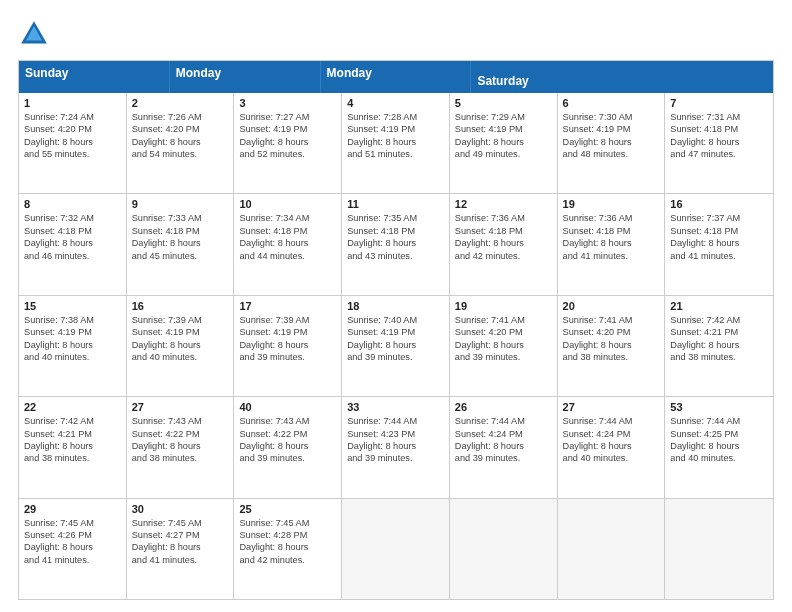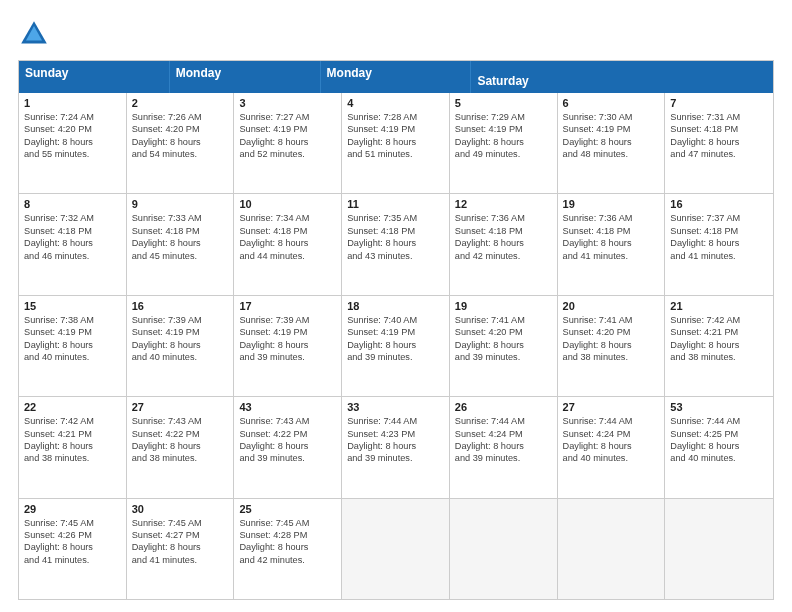--- a/index.html
+++ b/index.html
@@ -230,21 +230,21 @@
         <div class="cal-row">
           <div class="cal-cell">
             <span class="day-num">22</span>
             <div class="cell-text">Sunrise: 7:42 AM<br>Sunset: 4:21 PM<br>Daylight: 8 hours<br>and 38 minutes.</div>
           </div>
           <div class="cal-cell">
             <span class="day-num">27</span>
             <div class="cell-text">Sunrise: 7:43 AM<br>Sunset: 4:22 PM<br>Daylight: 8 hours<br>and 38 minutes.</div>
           </div>
           <div class="cal-cell">
-            <span class="day-num">43</span>
+            <span class="day-num">40</span>
             <div class="cell-text">Sunrise: 7:43 AM<br>Sunset: 4:22 PM<br>Daylight: 8 hours<br>and 39 minutes.</div>
           </div>
           <div class="cal-cell">
             <span class="day-num">33</span>
             <div class="cell-text">Sunrise: 7:44 AM<br>Sunset: 4:23 PM<br>Daylight: 8 hours<br>and 39 minutes.</div>
           </div>
           <div class="cal-cell">
             <span class="day-num">26</span>
             <div class="cell-text">Sunrise: 7:44 AM<br>Sunset: 4:24 PM<br>Daylight: 8 hours<br>and 39 minutes.</div>
           </div>

